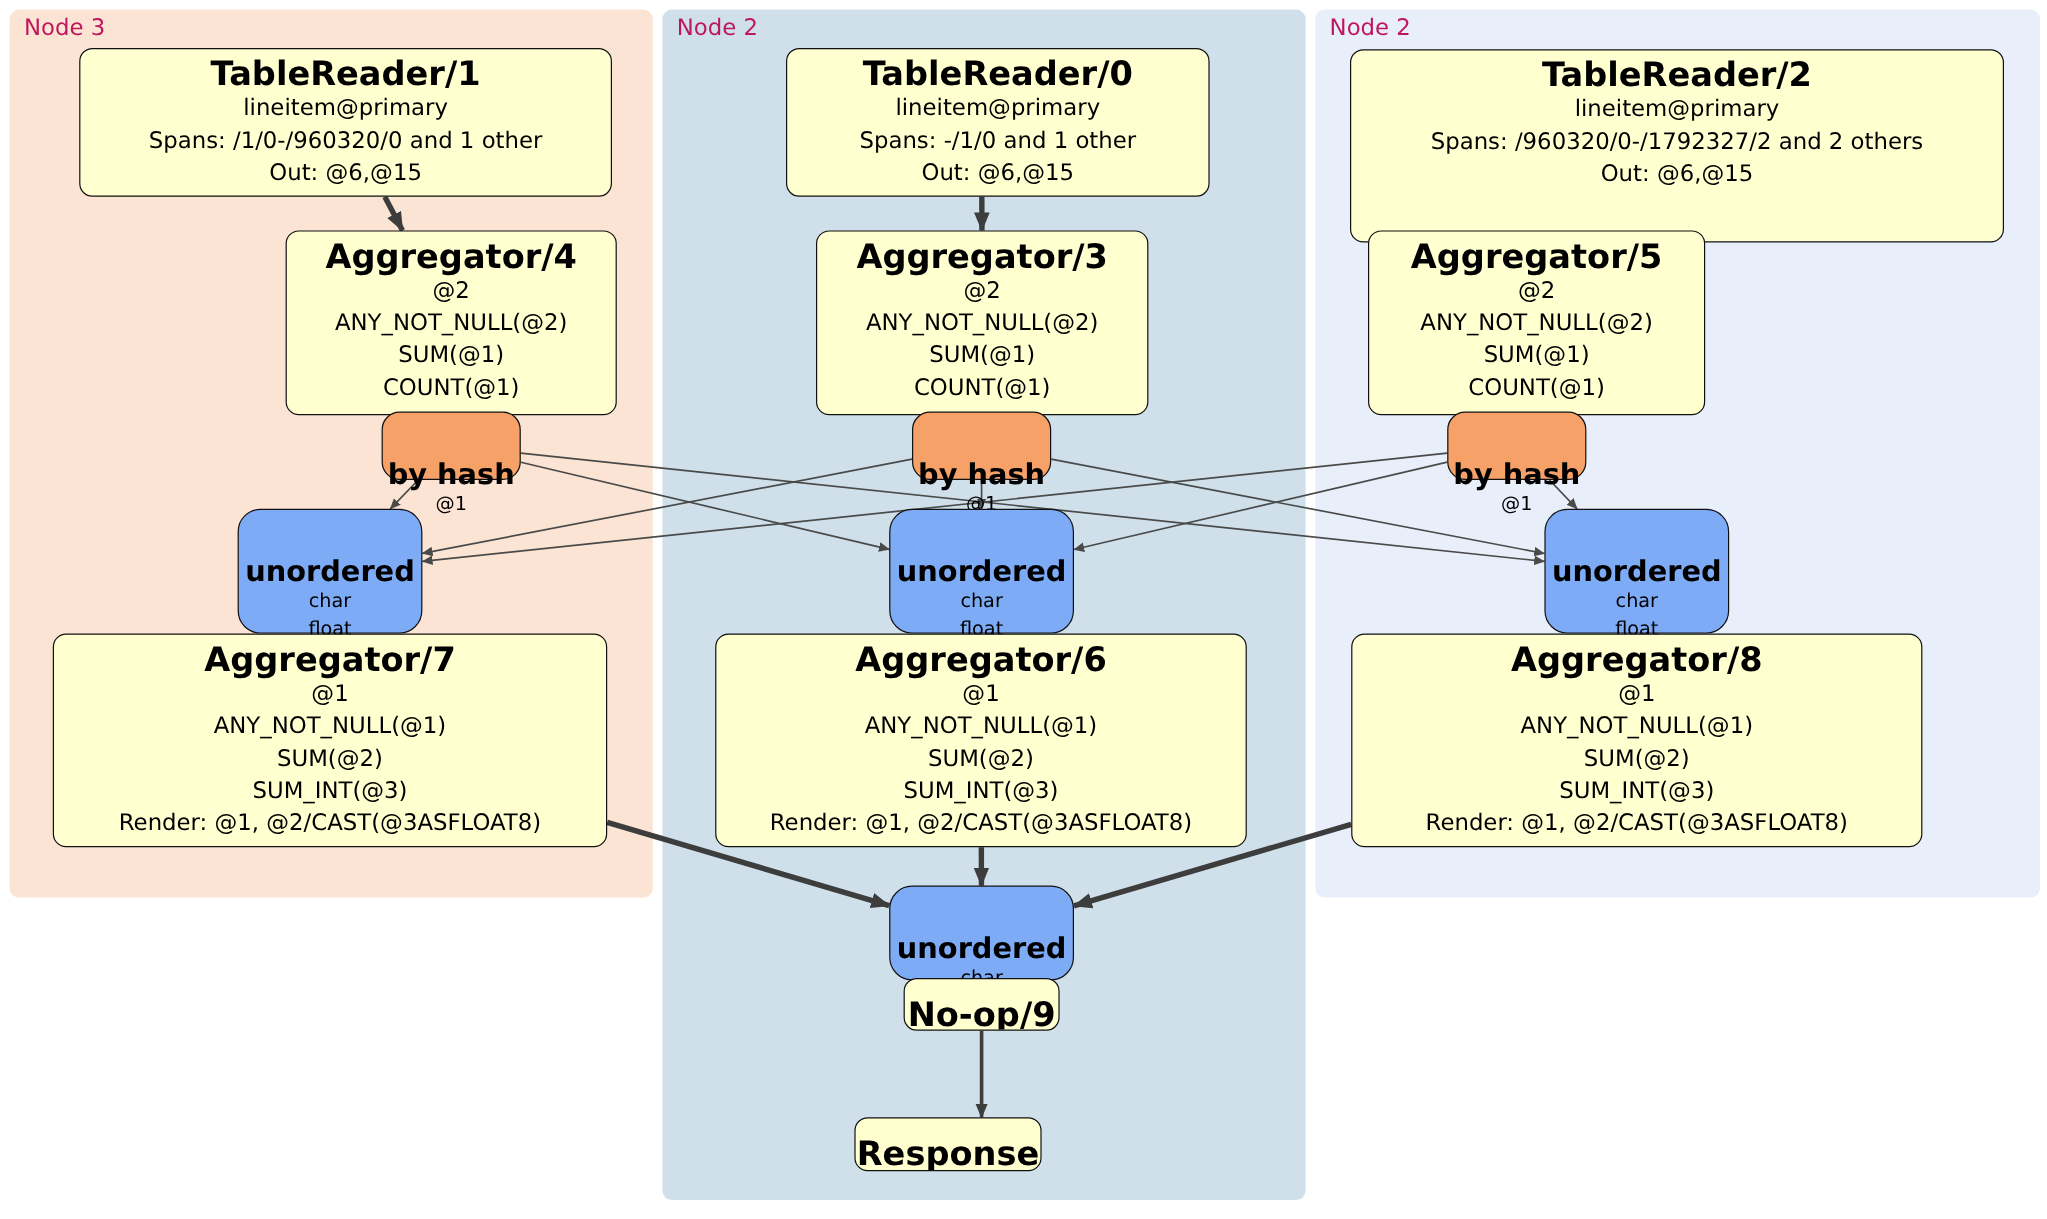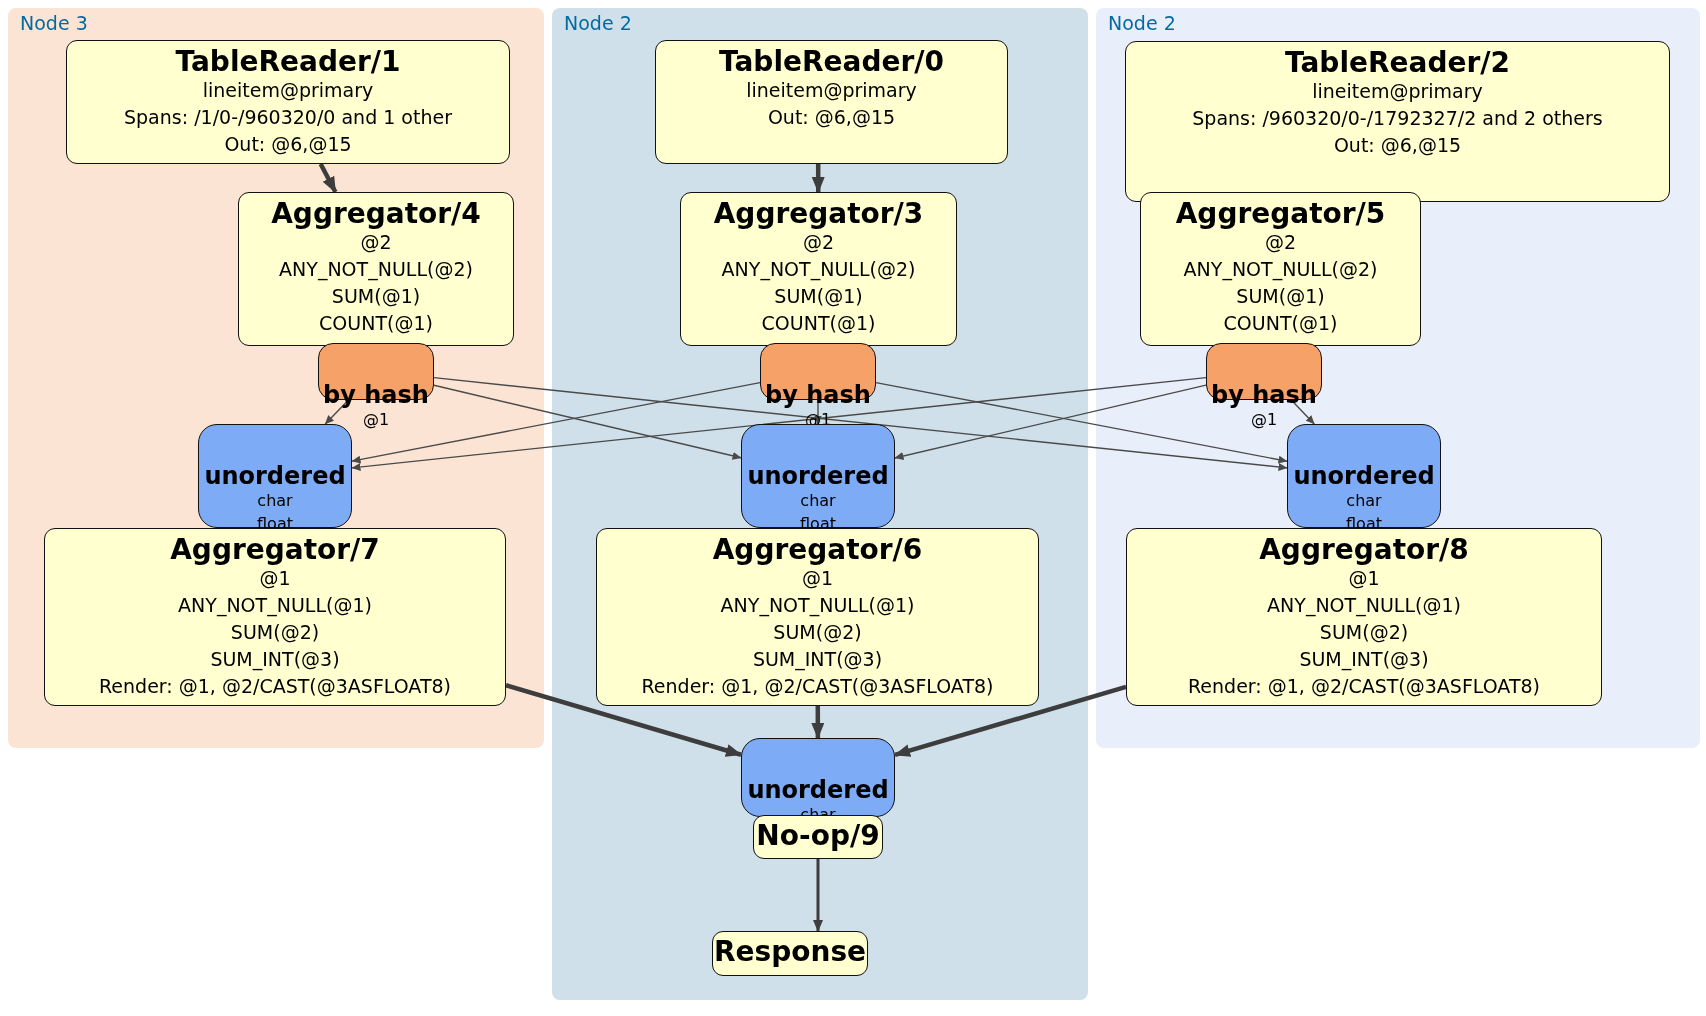--- a/index.html
+++ b/index.html
@@ -7,41 +7,41 @@
     position:relative;width:1706px;height:1016px;overflow:hidden;
     font-family:"DejaVu Sans","Liberation Sans",sans-serif;
     --node3-bg:#fce4d4; --node1-bg:#cfe0ea; --node2-bg:#e9effa;
     --proc-fill:#ffffd0; --router-fill:#f5a168; --sync-fill:#7dabf5;
     --edge-col:#3d3d3d;
   }
   .region{position:absolute;border-radius:8px;}
   .region.node3{background:var(--node3-bg);}
   .region.node1{background:var(--node1-bg);}
   .region.node2{background:var(--node2-bg);}
-  .region-label{position:absolute;font-size:19px;color:#0369a1;}
+  .region-label{position:absolute;font-size:19px;color:#be185d;}
   #edges{position:absolute;left:0;top:0;width:1706px;height:1016px;}
   .edge-thin{stroke:#4a4a4a;stroke-width:1.4px;fill:none;}
   .edge-medium{stroke:var(--edge-col);stroke-width:3px;fill:none;}
   .edge-thick{stroke:var(--edge-col);stroke-width:4.5px;fill:none;}
   .box{
     position:absolute;box-sizing:border-box;text-align:center;
     background:var(--proc-fill);border:1.7px solid #111;border-radius:11px;
     padding-top:6px;overflow:hidden;
   }
   .box .title{font-weight:bold;font-size:28px;line-height:30px;white-space:nowrap;}
   .box .line{font-size:19px;line-height:27px;white-space:nowrap;}
   .pill{
     position:absolute;box-sizing:border-box;text-align:center;
     border:1.7px solid #111;padding-top:3px;
   }
   .pill .title{font-weight:bold;font-size:24px;line-height:25px;white-space:nowrap;margin-top:36px;}
   .pill .line{font-size:16px;line-height:23px;white-space:nowrap;}
   .router{background:var(--router-fill);border-radius:15px;}
   .sync{background:var(--sync-fill);border-radius:19px;}
-  .mini{padding-top:3px;}
+  .mini{padding-top:13px;}
   .mini .title{line-height:34px;}
 </style>
 </head>
 <body>
 
 <div id="stage" style="--node3-bg: #fce4d4; --node1-bg: #cfe0ea; --node2-bg: #e9effa; --proc-fill: #ffffd0; --router-fill: #f5a168; --sync-fill: #7dabf5; --edge-col: #3d3d3d;">
 
   <div class="region node3" style="left:8px;top:8px;width:536px;height:740px;"></div>
   <div class="region node1" style="left:552px;top:8px;width:536px;height:992px;"></div>
   <div class="region node2" style="left:1096px;top:8px;width:604px;height:740px;"></div>
@@ -112,20 +112,21 @@
     <div class="line">@1</div>
     <div class="line">ANY_NOT_NULL(@1)</div>
     <div class="line">SUM(@2)</div>
     <div class="line">SUM_INT(@3)</div>
     <div class="line">Render: @1, @2/CAST(@3ASFLOAT8)</div>
   </div>
 
   <div class="box" id="tr0" style="left:655px;top:40px;width:353px;height:124px;">
     <div class="title">TableReader/0</div>
     <div class="line">lineitem@primary</div>
+    <div class="line">Spans: -/1/0 and 1 other</div>
     <div class="line">Out: @6,@15</div>
   </div>
 
   <div class="box" id="agg3" style="left:680px;top:192px;width:277px;height:154px;">
     <div class="title">Aggregator/3</div>
     <div class="line">@2</div>
     <div class="line">ANY_NOT_NULL(@2)</div>
     <div class="line">SUM(@1)</div>
     <div class="line">COUNT(@1)</div>
   </div>

